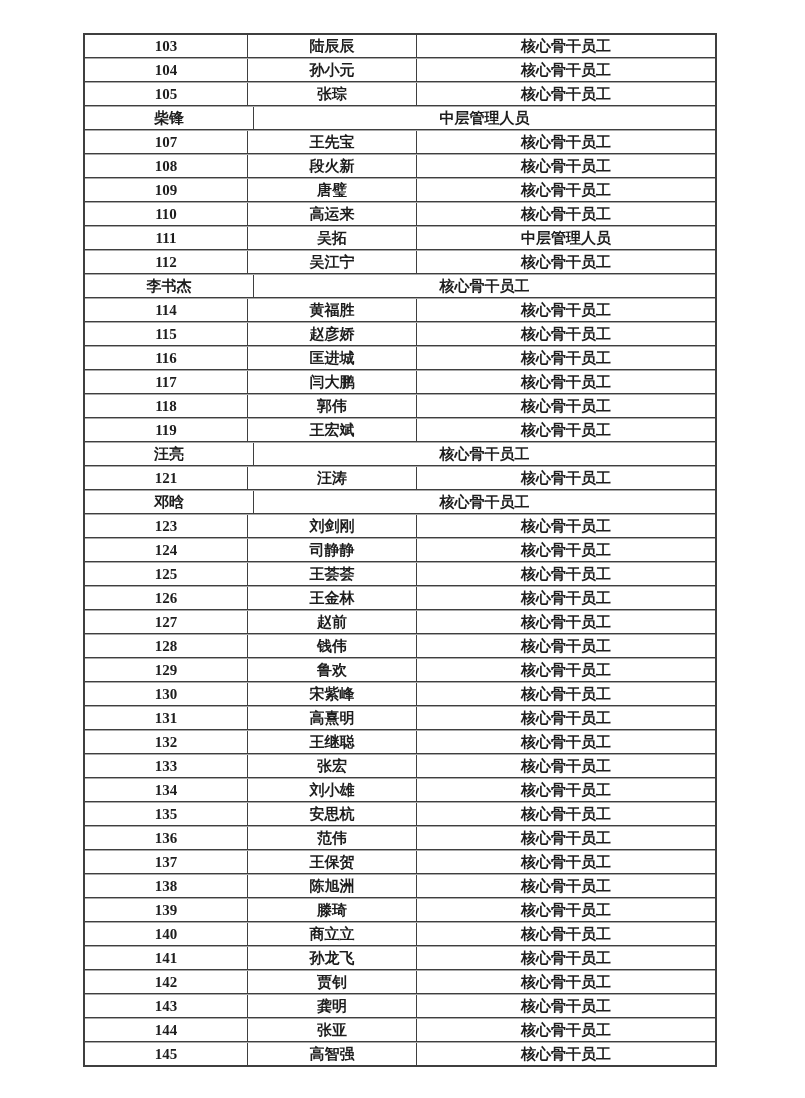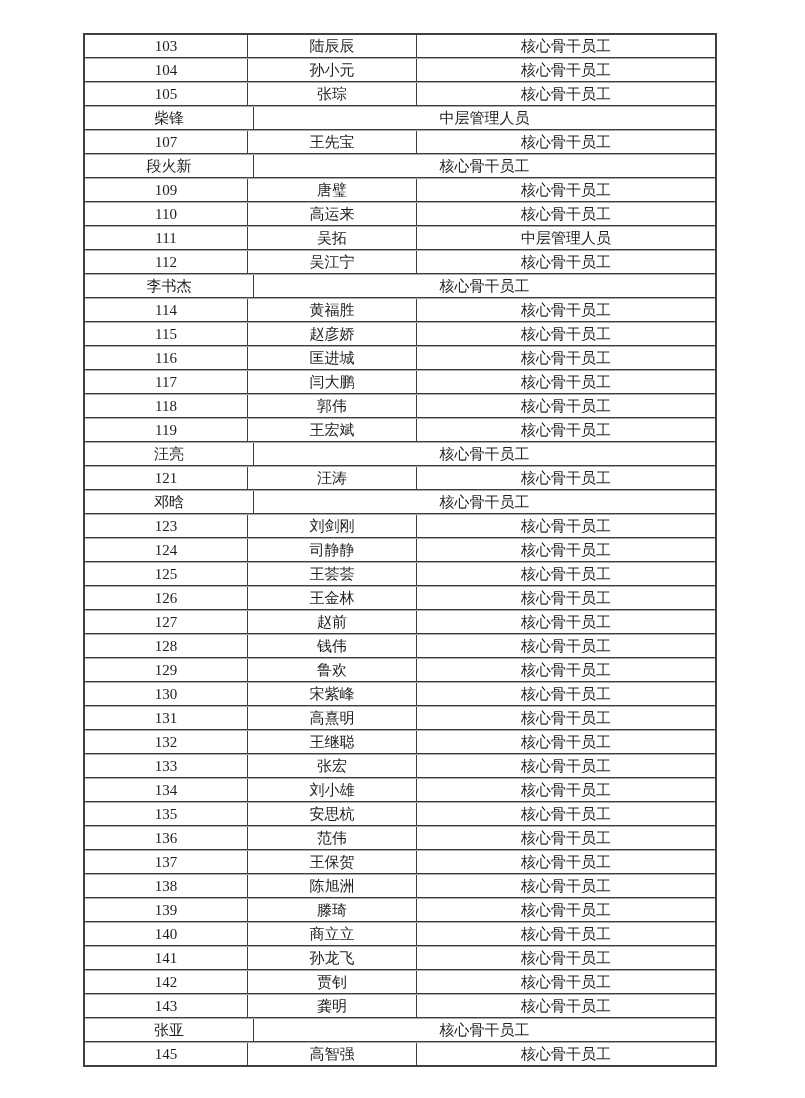--- a/index.html
+++ b/index.html
@@ -7,20 +7,21 @@
     padding: 0;
     background: #ffffff;
   }
   .page {
     position: relative;
     width: 803px;
     height: 1098px;
     background: #ffffff;
     overflow: hidden;
     font-family: "Liberation Serif", "DejaVu Serif", serif;
+    font-weight: bold;
   }
   .doc-table {
     position: absolute;
     left: 83px;
     top: 33px;
     width: 630px;
     border: 2px solid #3f3f3f;
     box-sizing: content-box;
     background: #ffffff;
   }
@@ -81,20 +82,21 @@
     <div class="cell c3">中层管理人员</div>
   </div>
 
   <div class="row">
     <div class="cell c1">107</div>
     <div class="cell c2">王先宝</div>
     <div class="cell c3">核心骨干员工</div>
   </div>
 
   <div class="row">
+    <div class="cell c1">108</div>
     <div class="cell c2">段火新</div>
     <div class="cell c3">核心骨干员工</div>
   </div>
 
   <div class="row">
     <div class="cell c1">109</div>
     <div class="cell c2">唐璧</div>
     <div class="cell c3">核心骨干员工</div>
   </div>
 
@@ -293,20 +295,21 @@
     <div class="cell c3">核心骨干员工</div>
   </div>
 
   <div class="row">
     <div class="cell c1">143</div>
     <div class="cell c2">龚明</div>
     <div class="cell c3">核心骨干员工</div>
   </div>
 
   <div class="row">
+    <div class="cell c1">144</div>
     <div class="cell c2">张亚</div>
     <div class="cell c3">核心骨干员工</div>
   </div>
 
   <div class="row">
     <div class="cell c1">145</div>
     <div class="cell c2">高智强</div>
     <div class="cell c3">核心骨干员工</div>
   </div>
 </div>

